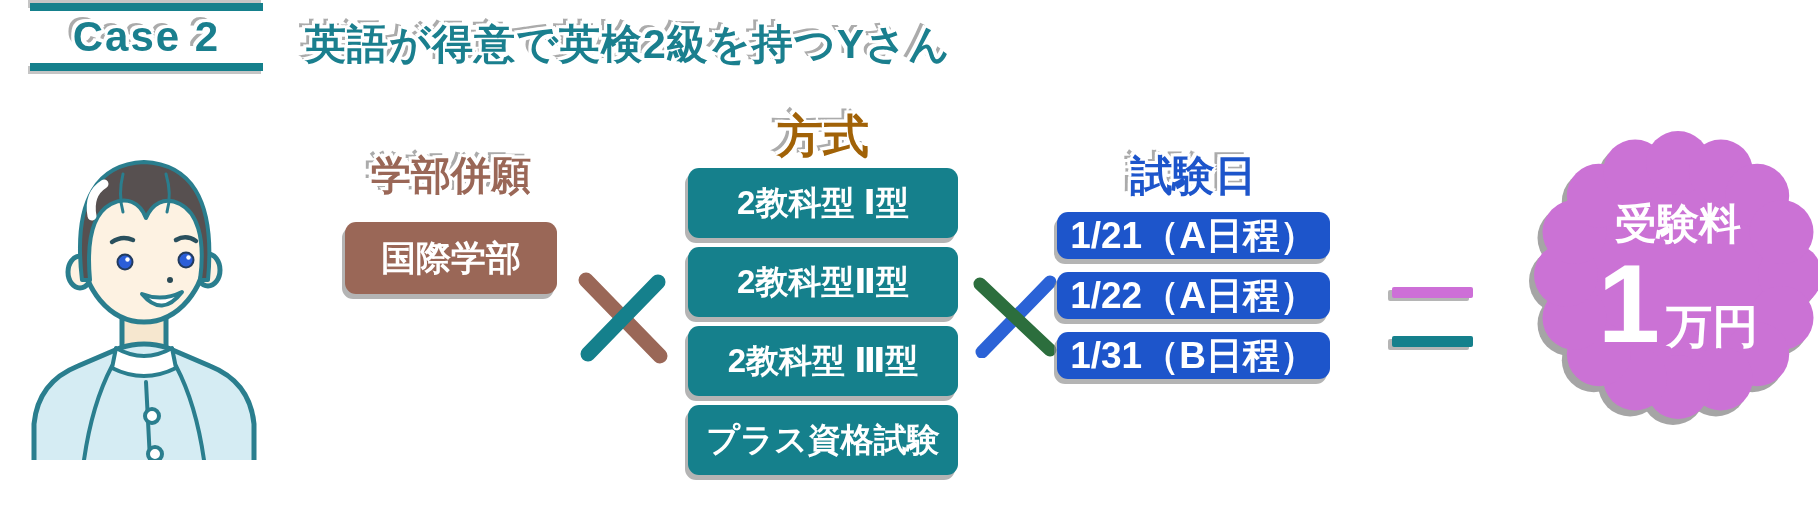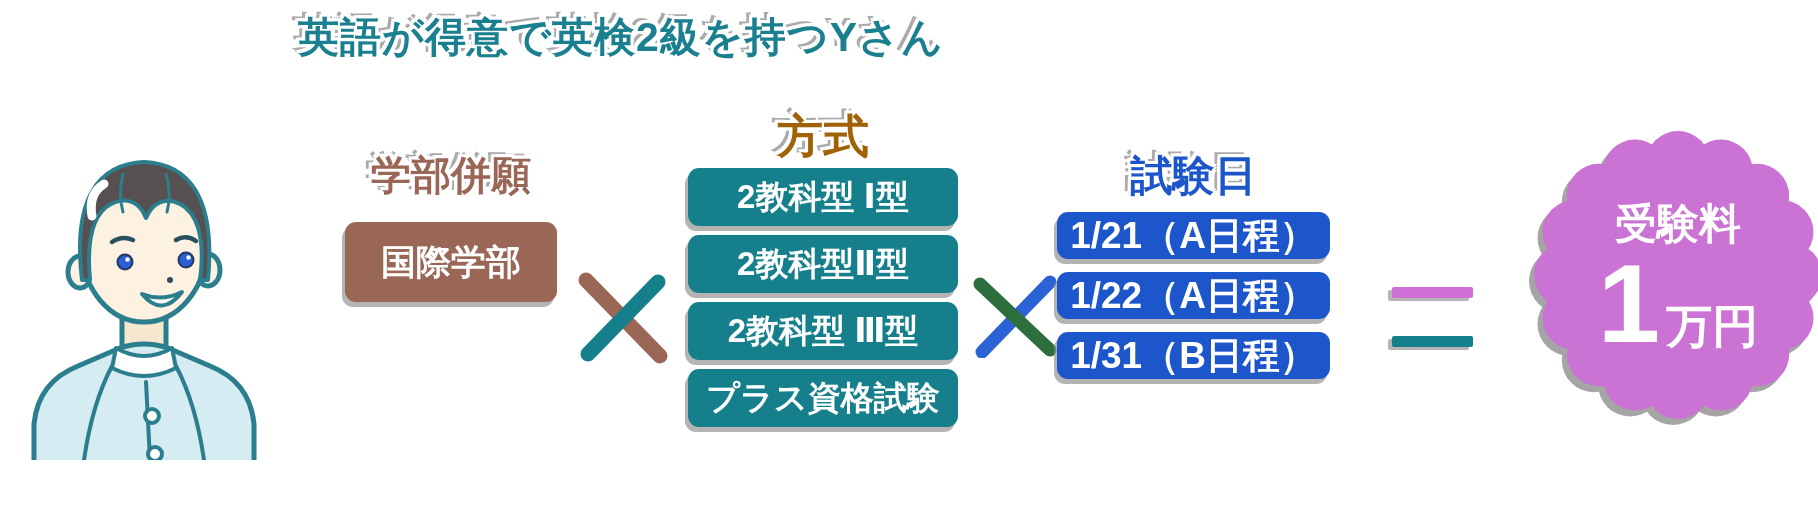--- a/index.html
+++ b/index.html
@@ -20,43 +20,43 @@
 
   
   .outlined{
     text-shadow:
       -3px -3px 0 #fff, 3px -3px 0 #fff, -3px 3px 0 #fff, 3px 3px 0 #fff,
       -3px 0 0 #fff, 3px 0 0 #fff, 0 -3px 0 #fff, 0 3px 0 #fff,
       -6px -5px 0 rgba(150,150,150,.8);
   }
 
   .title{
-    left:298px;top:10px;margin:0;font-size:41px;font-weight:800;color:#1a7f8e;
+    left:298px;top:10px;margin:7px;font-size:41px;font-weight:800;color:#1a7f8e;
     white-space:nowrap;letter-spacing:1px;
   }
 
   
   .col{display:flex;flex-direction:column;}
   .col-header{
     text-align:center;font-weight:800;white-space:nowrap;
   }
   .col-faculties{left:345px;top:148px;width:212px;}
   .col-faculties .col-header{font-size:40px;color:#9a6757;height:48px;margin-bottom:26px;}
   .col-methods{left:688px;top:106px;width:270px;}
   .col-methods .col-header{font-size:46px;color:#a16207;height:52px;margin-bottom:10px;}
   .col-dates{left:1057px;top:148px;width:273px;}
   .col-dates .col-header{font-size:42px;color:#1d55cb;height:50px;margin-bottom:14px;}
 
   .box{
     display:flex;align-items:center;justify-content:center;
     color:#fff;font-weight:700;border-radius:11px;white-space:nowrap;
     box-shadow:-3px 5px 0 rgba(140,140,140,.65);
   }
-  .box.brown{background:#9a6757;height:80px;margin-bottom:13px;font-size:35px;}
-  .box.teal{background:#15808c;height:58px;margin-bottom:9px;font-size:33px;text-align:right;}
+  .box.brown{background:#9a6757;height:72px;margin-bottom:13px;font-size:35px;}
+  .box.teal{background:#15808c;height:70px;margin-bottom:9px;font-size:33px;text-align:right;}
   .box.blue{background:#1d55cb;height:47px;margin-bottom:13px;font-size:37px;}
 
   
   .op-svg{display:block;}
   .equals{left:1392px;top:287px;width:81px;}
   .eq-bar{height:11px;border-radius:2px;box-shadow:-4px 3px 0 rgba(150,150,150,.7);}
   .eq-bar.top{background:#cd6fd7;}
   .eq-bar.bottom{background:#15808c;margin-top:38px;}
 
   
@@ -69,20 +69,25 @@
     color:#fff;font-weight:800;
   }
   .badge-amount .num{font-size:112px;line-height:1;}
   .badge-amount .unit{font-size:46px;margin-left:6px;}
 </style>
 </head>
 <body>
 
 <div class="stage">
 
+  <div class="abs case-badge">
+    <div class="case-bar"></div>
+    <div class="case-text outlined">Case 2</div>
+    <div class="case-bar bottom"></div>
+  </div>
 
   <h1 class="abs title outlined">英語が得意で英検2級を持つYさん</h1>
 
   <svg class="abs" style="left:26px;top:120px;" width="236" height="340" viewBox="0 0 236 340" aria-hidden="true">
     <g stroke="#2a7e8e" stroke-width="5" stroke-linecap="round" stroke-linejoin="round">
       <path d="M96 192 L96 232 Q118 246 140 232 L140 192 Z" fill="#f6e7cf"></path>
       <path d="M8 350 L8 304 Q12 262 52 246 L94 228 Q118 220 142 228 L184 246 Q224 262 228 304 L228 350 Z" fill="#d5ecf3"></path>
       <path d="M86 246 Q66 284 58 340" fill="none" stroke-width="4"></path>
       <path d="M150 246 Q170 284 178 340" fill="none" stroke-width="4"></path>
       <path d="M90 228 Q118 244 146 228 L150 248 Q118 264 86 248 Z" fill="#ffffff" stroke-width="4"></path>

